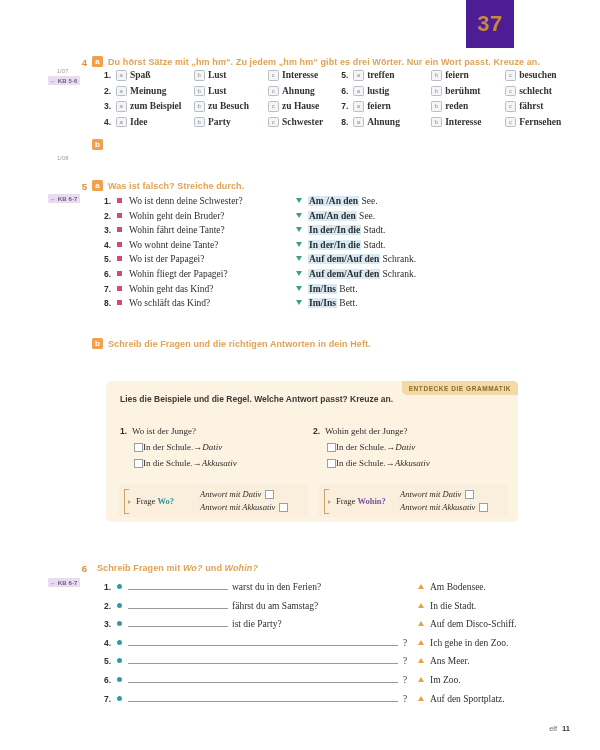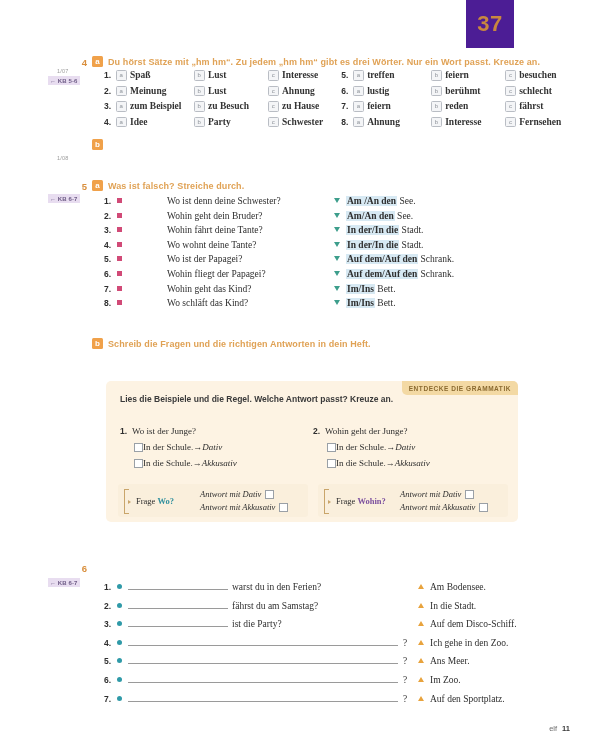--- a/index.html
+++ b/index.html
@@ -83,21 +83,21 @@
   .qa-wrap{position:absolute;left:104px;top:196px;display:flex;flex-direction:column;gap:4.6px;}
   .qa-row{display:flex;align-items:baseline;font-size:9.5px;}
   .qa-idx{
     font-family:"Liberation Sans", sans-serif;font-weight:bold;font-size:8.5px;
     color:#2f2f2f;width:13px;flex:none;
   }
   .sq-bullet{
     width:5px;height:5px;background:#d14a77;flex:none;
     margin-right:7px;position:relative;top:-1px;
   }
-  .qa-q{width:167px;flex:none;color:#2e2e2e;font-size:9.5px;margin-left:38px;}
+  .qa-q{width:167px;flex:none;color:#2e2e2e;font-size:9.5px;}
   .tri-bullet{
     width:0;height:0;border-left:3.6px solid transparent;border-right:3.6px solid transparent;
     border-top:5px solid #3d9e8c;flex:none;margin-right:6px;position:relative;top:-1px;
   }
   .qa-a{font-size:9.5px;color:#2e2e2e;}
   .qa-a .hl{background:#d7e9f3;font-weight:bold;padding:0 1px;}
 
   
   .gram-box{
     position:absolute;left:106px;top:381px;width:412px;height:141px;
@@ -485,20 +485,26 @@
             <span class="chk"></span>
           </div>
         </div>
       </div>
     </div>
   </div>
 
   <div class="ex" style="left:76px;top:562px;width:430px;">
     <div class="ex-head">
       <div class="ex-num">6</div>
+      <div class="ex-title" style="margin-left:5px;">
+        <span>Schreib Fragen mit</span>
+        <i>Wo?</i>
+        <span>und</span>
+        <i>Wohin?</i>
+      </div>
     </div>
   </div>
   <div class="kb-tag" style="left:48px;top:578px;">← KB 6-7</div>
 
   <div class="sf-wrap">
     <div class="sf-row">
       <div class="sf-idx">1.</div>
       <span class="dot-bullet"></span>
       <div class="sf-mid">
         <span class="blank" style="width:100px"></span>

